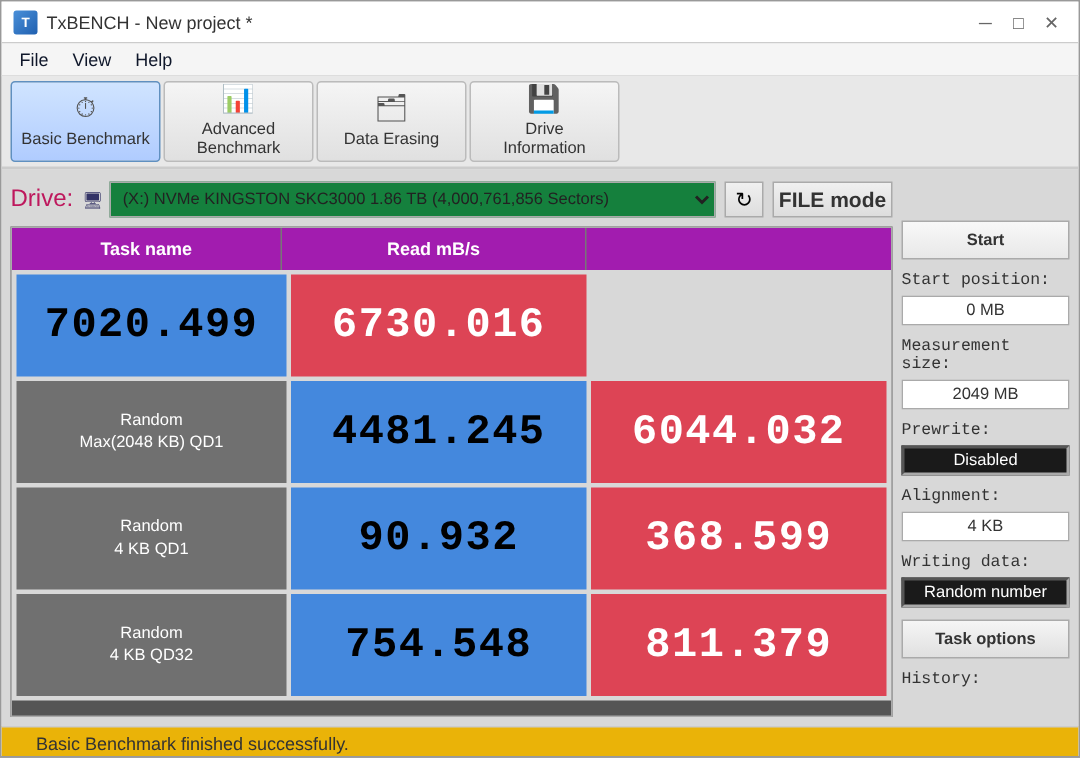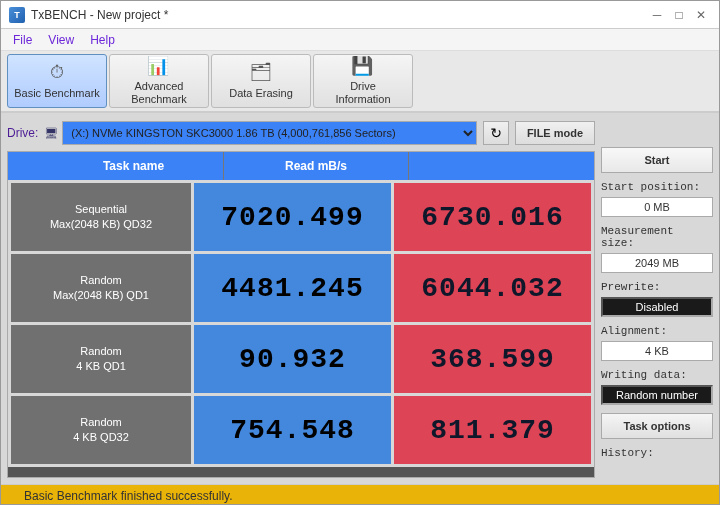--- a/index.html
+++ b/index.html
@@ -51,21 +51,21 @@
       height: 22px;
       display: flex;
       align-items: center;
       padding: 0 4px;
       border-bottom: 1px solid #ddd;
     }
     .menu-item {
       padding: 12px 8px;
       cursor: pointer;
       font-size: 12px;
-      color: #6d28d9;
+      color: #0f172a;
     }
     
     .toolbar {
       background: #e8e8e8;
       height: 62px;
       display: flex;
       align-items: center;
       padding: 4px 6px;
       gap: 2px;
       border-bottom: 2px solid #ccc;
@@ -111,63 +111,62 @@
       gap: 4px;
     }
     
     .drive-row {
       display: flex;
       align-items: center;
       gap: 6px;
       height: 28px;
     }
     .drive-label {
-      font-size: 12px;
-      color: #4c1d95;
+      font-size: 16px;
+      color: #be185d;
       white-space: nowrap;
     }
     .drive-select {
       flex: 1;
       height: 24px;
       border: 1px solid #aaa;
-      background: #3b82f6;
+      background: #15803d;
       font-size: 11px;
       padding: 0 4px;
       color: #222;
     }
     .drive-refresh-btn {
       width: 26px; height: 24px;
       border: 1px solid #aaa;
       background: linear-gradient(180deg, #f0f0f0, #ddd);
       cursor: pointer;
       display: flex; align-items: center; justify-content: center;
       font-size: 14px;
     }
     .file-mode-btn {
       width: 80px; height: 24px;
       border: 1px solid #aaa;
       background: linear-gradient(180deg, #f0f0f0, #ddd);
       cursor: pointer;
-      font-size: 11px;
+      font-size: 14px;
       font-weight: bold;
       color: #333;
     }
     
     .bench-table {
       flex: 1;
       border: 1px solid #aaa;
       background: #555;
       overflow: hidden;
     }
     .bench-header {
       display: grid;
       grid-template-columns: 180px 1fr 1fr;
-      background: #3b82f6;
+      background: #a21caf;
       height: 28px;
-      padding-left: 36px;
     }
     .bench-header-cell {
       display: flex;
       align-items: center;
       justify-content: center;
       font-size: 12px;
       font-weight: bold;
       color: white;
       border-right: 1px solid #777;
     }
@@ -203,21 +202,21 @@
       font-size: 28px;
       font-weight: bold;
       font-family: 'Courier New', monospace;
       letter-spacing: 1px;
     }
     .bench-row-write {
       background: #dd4455;
       display: flex;
       align-items: center;
       justify-content: center;
-      color: #0f172a;
+      color: #ffffff;
       font-size: 28px;
       font-weight: bold;
       font-family: 'Courier New', monospace;
       letter-spacing: 1px;
     }
     
     .right-panel {
       width: 112px;
       display: flex;
       flex-direction: column;
@@ -328,21 +327,20 @@
     </div>
 
     <div class="bench-table">
       <div class="bench-header">
         <div class="bench-header-cell">Task name</div>
         <div class="bench-header-cell">Read mB/s</div>
       </div>
       <div class="bench-rows">
 
         <div class="bench-row">
-          <div class="bench-row-label">Sequential<br>Max(2048 KB) QD32</div>
           <div class="bench-row-read">7020.499</div>
           <div class="bench-row-write">6730.016</div>
         </div>
 
         <div class="bench-row">
           <div class="bench-row-label">Random<br>Max(2048 KB) QD1</div>
           <div class="bench-row-read">4481.245</div>
           <div class="bench-row-write">6044.032</div>
         </div>
 

